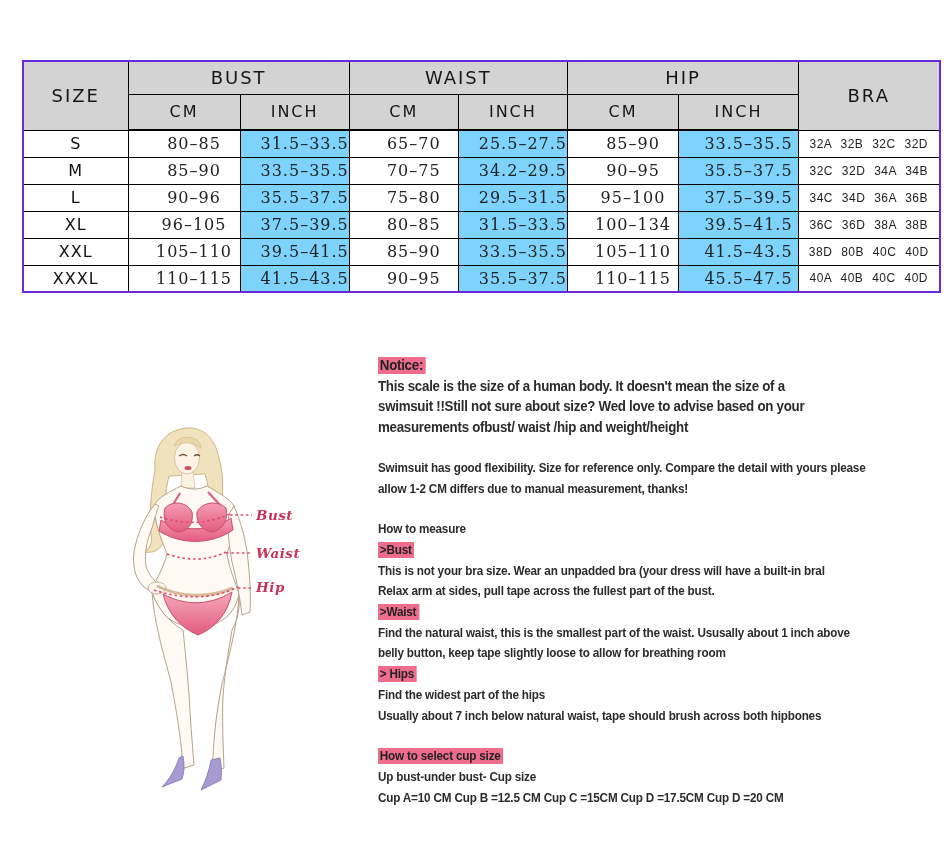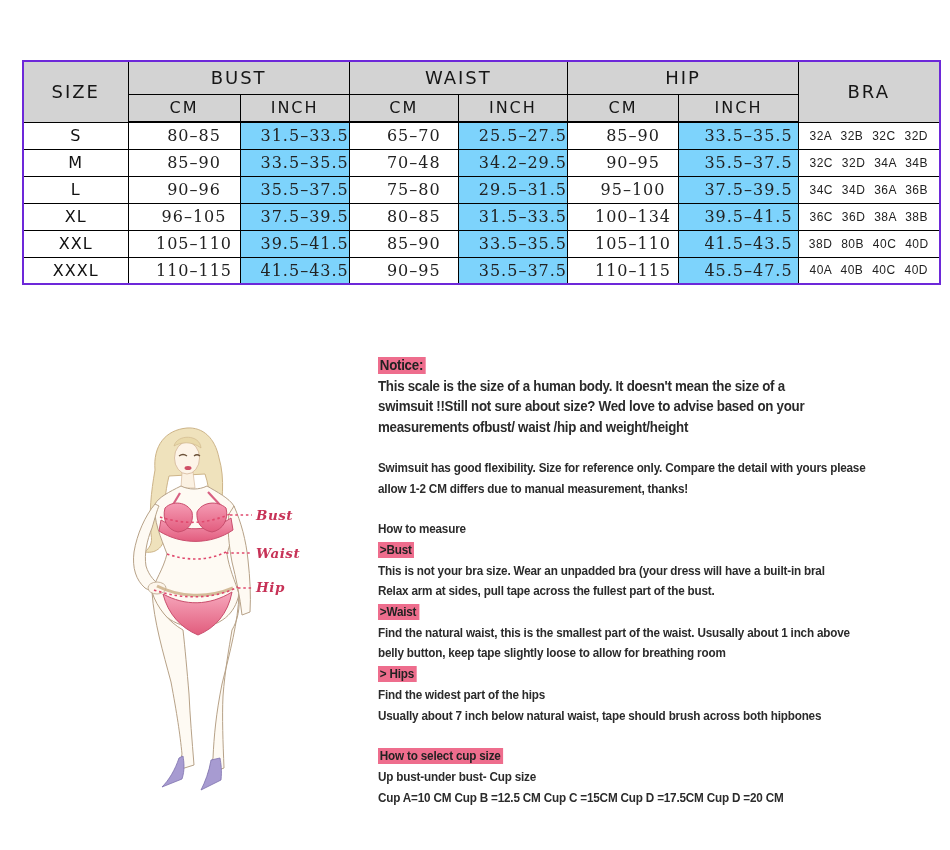--- a/index.html
+++ b/index.html
@@ -20,21 +20,21 @@
     overflow:hidden; white-space:nowrap;
   }
   .size-chart thead th { background:#d3d3d3; color:#161616; }
   .size-chart thead tr.sub th { border-bottom:2px solid #000; }
   .size-chart th.grp {
     font-family:"DejaVu Sans", sans-serif; font-size:18px; font-weight:500;
     letter-spacing:2px; height:33px;
   }
   .size-chart tr.sub th {
     font-family:"DejaVu Sans", sans-serif; font-size:16px; font-weight:500;
-    letter-spacing:2px; height:28px;
+    letter-spacing:2px; height:36px;
   }
   .size-chart td { height:27px; }
   .size-chart td.c-size {
     font-family:"DejaVu Sans", sans-serif; font-size:16px; font-weight:500;
     letter-spacing:1px; color:#111;
   }
   .size-chart td.c-num {
     font-family:"DejaVu Serif", serif; font-size:16px; color:#222;
     letter-spacing:1px;
     padding-left:20px;
@@ -104,21 +104,21 @@
         <td class="c-num">65–70</td>
         <td class="c-num c-inch">25.5–27.5</td>
         <td class="c-num">85–90</td>
         <td class="c-num c-inch">33.5–35.5</td>
         <td class="c-bra">32A 32B 32C 32D</td>
       </tr>
       <tr>
         <td class="c-size">M</td>
         <td class="c-num">85–90</td>
         <td class="c-num c-inch">33.5–35.5</td>
-        <td class="c-num">70–48</td>
+        <td class="c-num">70–75</td>
         <td class="c-num c-inch">34.2–29.5</td>
         <td class="c-num">90–95</td>
         <td class="c-num c-inch">35.5–37.5</td>
         <td class="c-bra">32C 32D 34A 34B</td>
       </tr>
       <tr>
         <td class="c-size">L</td>
         <td class="c-num">90–96</td>
         <td class="c-num c-inch">35.5–37.5</td>
         <td class="c-num">75–80</td>

